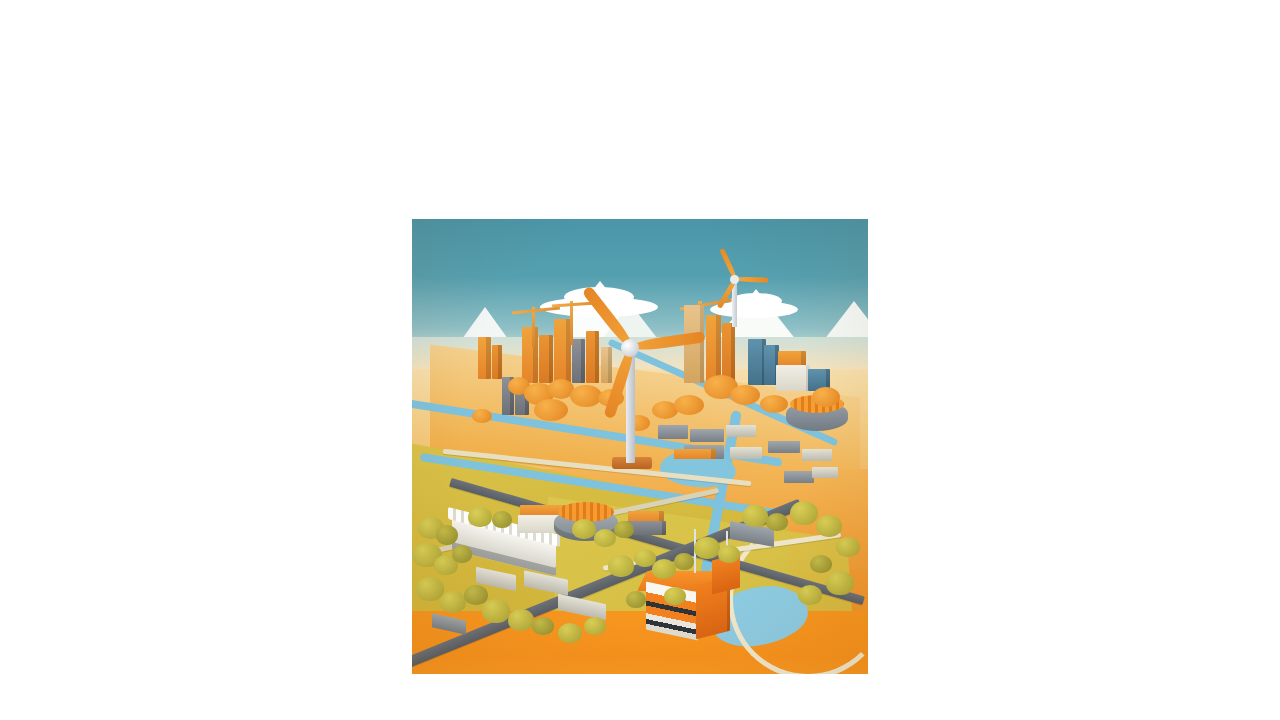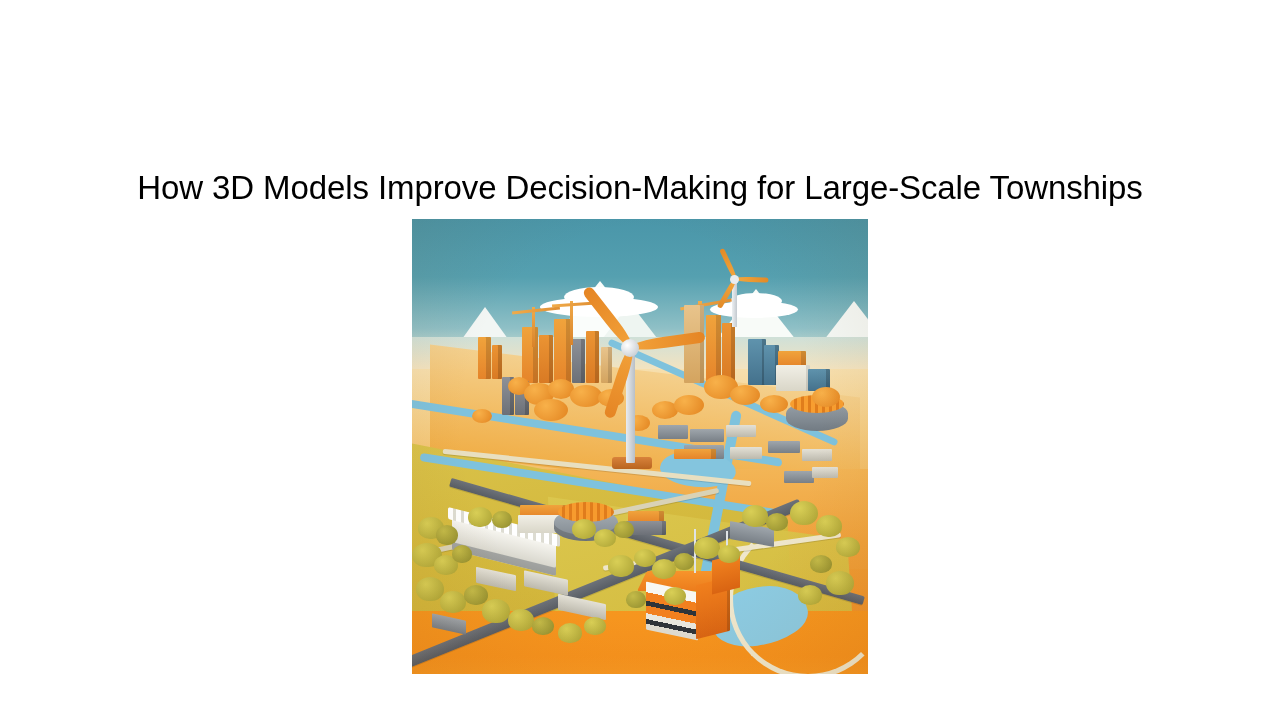--- a/index.html
+++ b/index.html
@@ -313,21 +313,20 @@
     left:0; top:0; width:456px; height:455px;
     pointer-events:none;
     background: radial-gradient(ellipse at 50% 45%, rgba(0,0,0,0) 55%, rgba(120,60,0,0.10) 100%);
   }
 </style>
 </head>
 <body>
 
 <div class="slide">
 
-  <h1 class="slide-title">How 3D Models Improve Decision-Making for Large-Scale Townships</h1>
 
   <div class="illus">
 
     <div class="layer sky"></div>
     <div class="layer mtn mtn-a"></div>
     <div class="layer mtn mtn-b"></div>
     <div class="layer mtn mtn-c"></div>
     <div class="layer mtn mtn-d"></div>
     <div class="layer mtn mtn-e"></div>
     <div class="layer cloud cl-1"></div>

